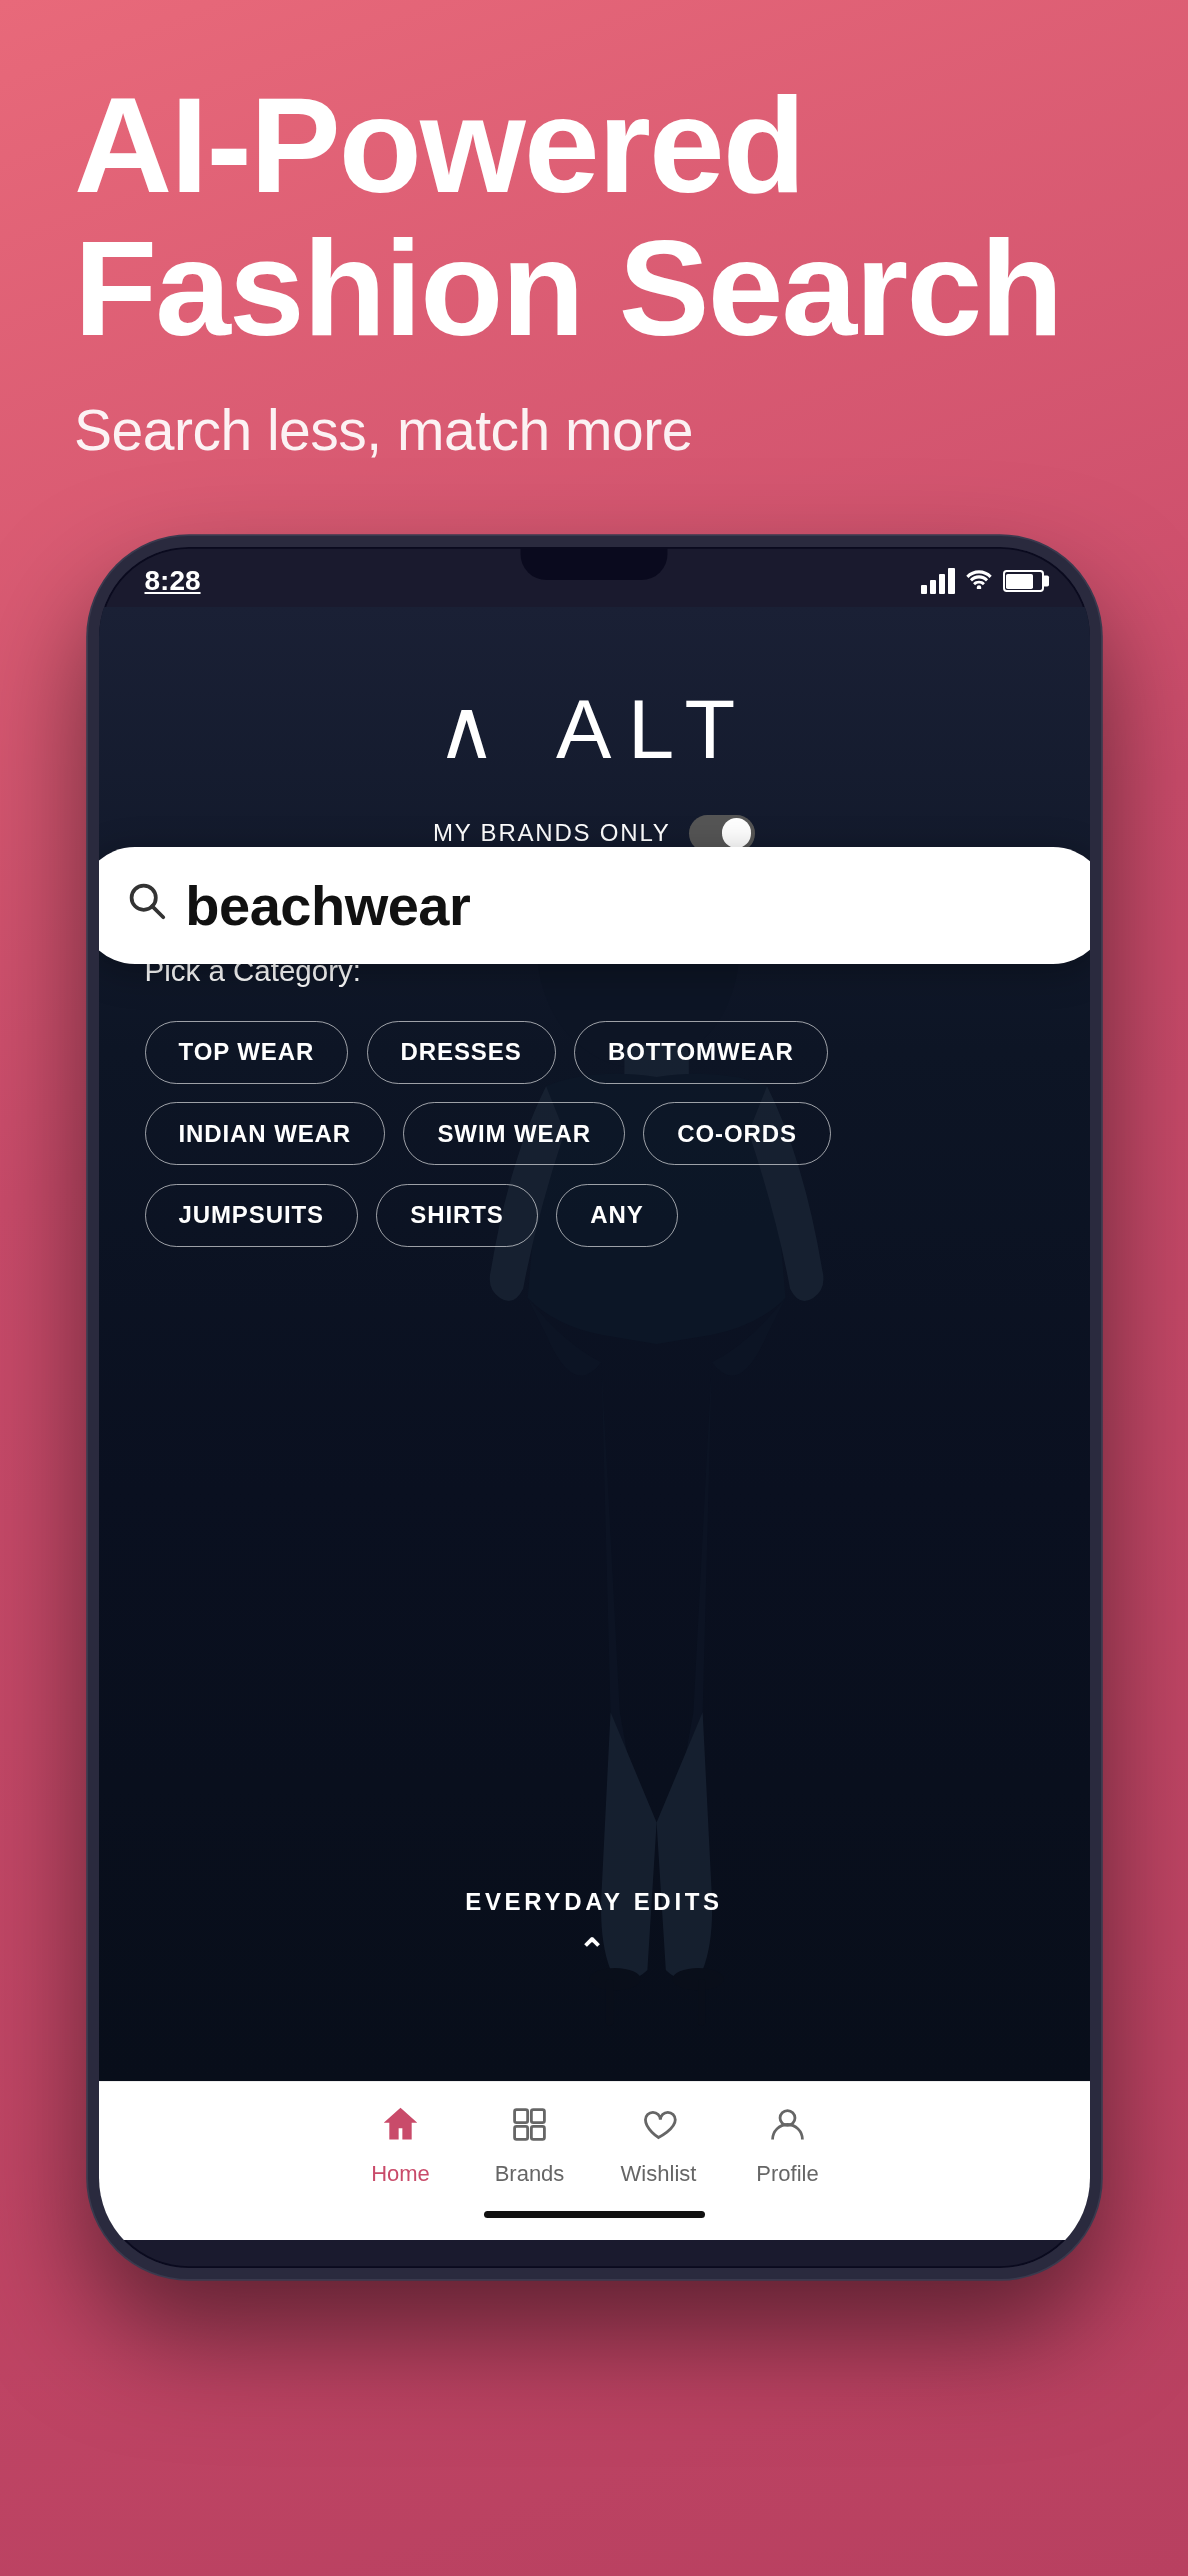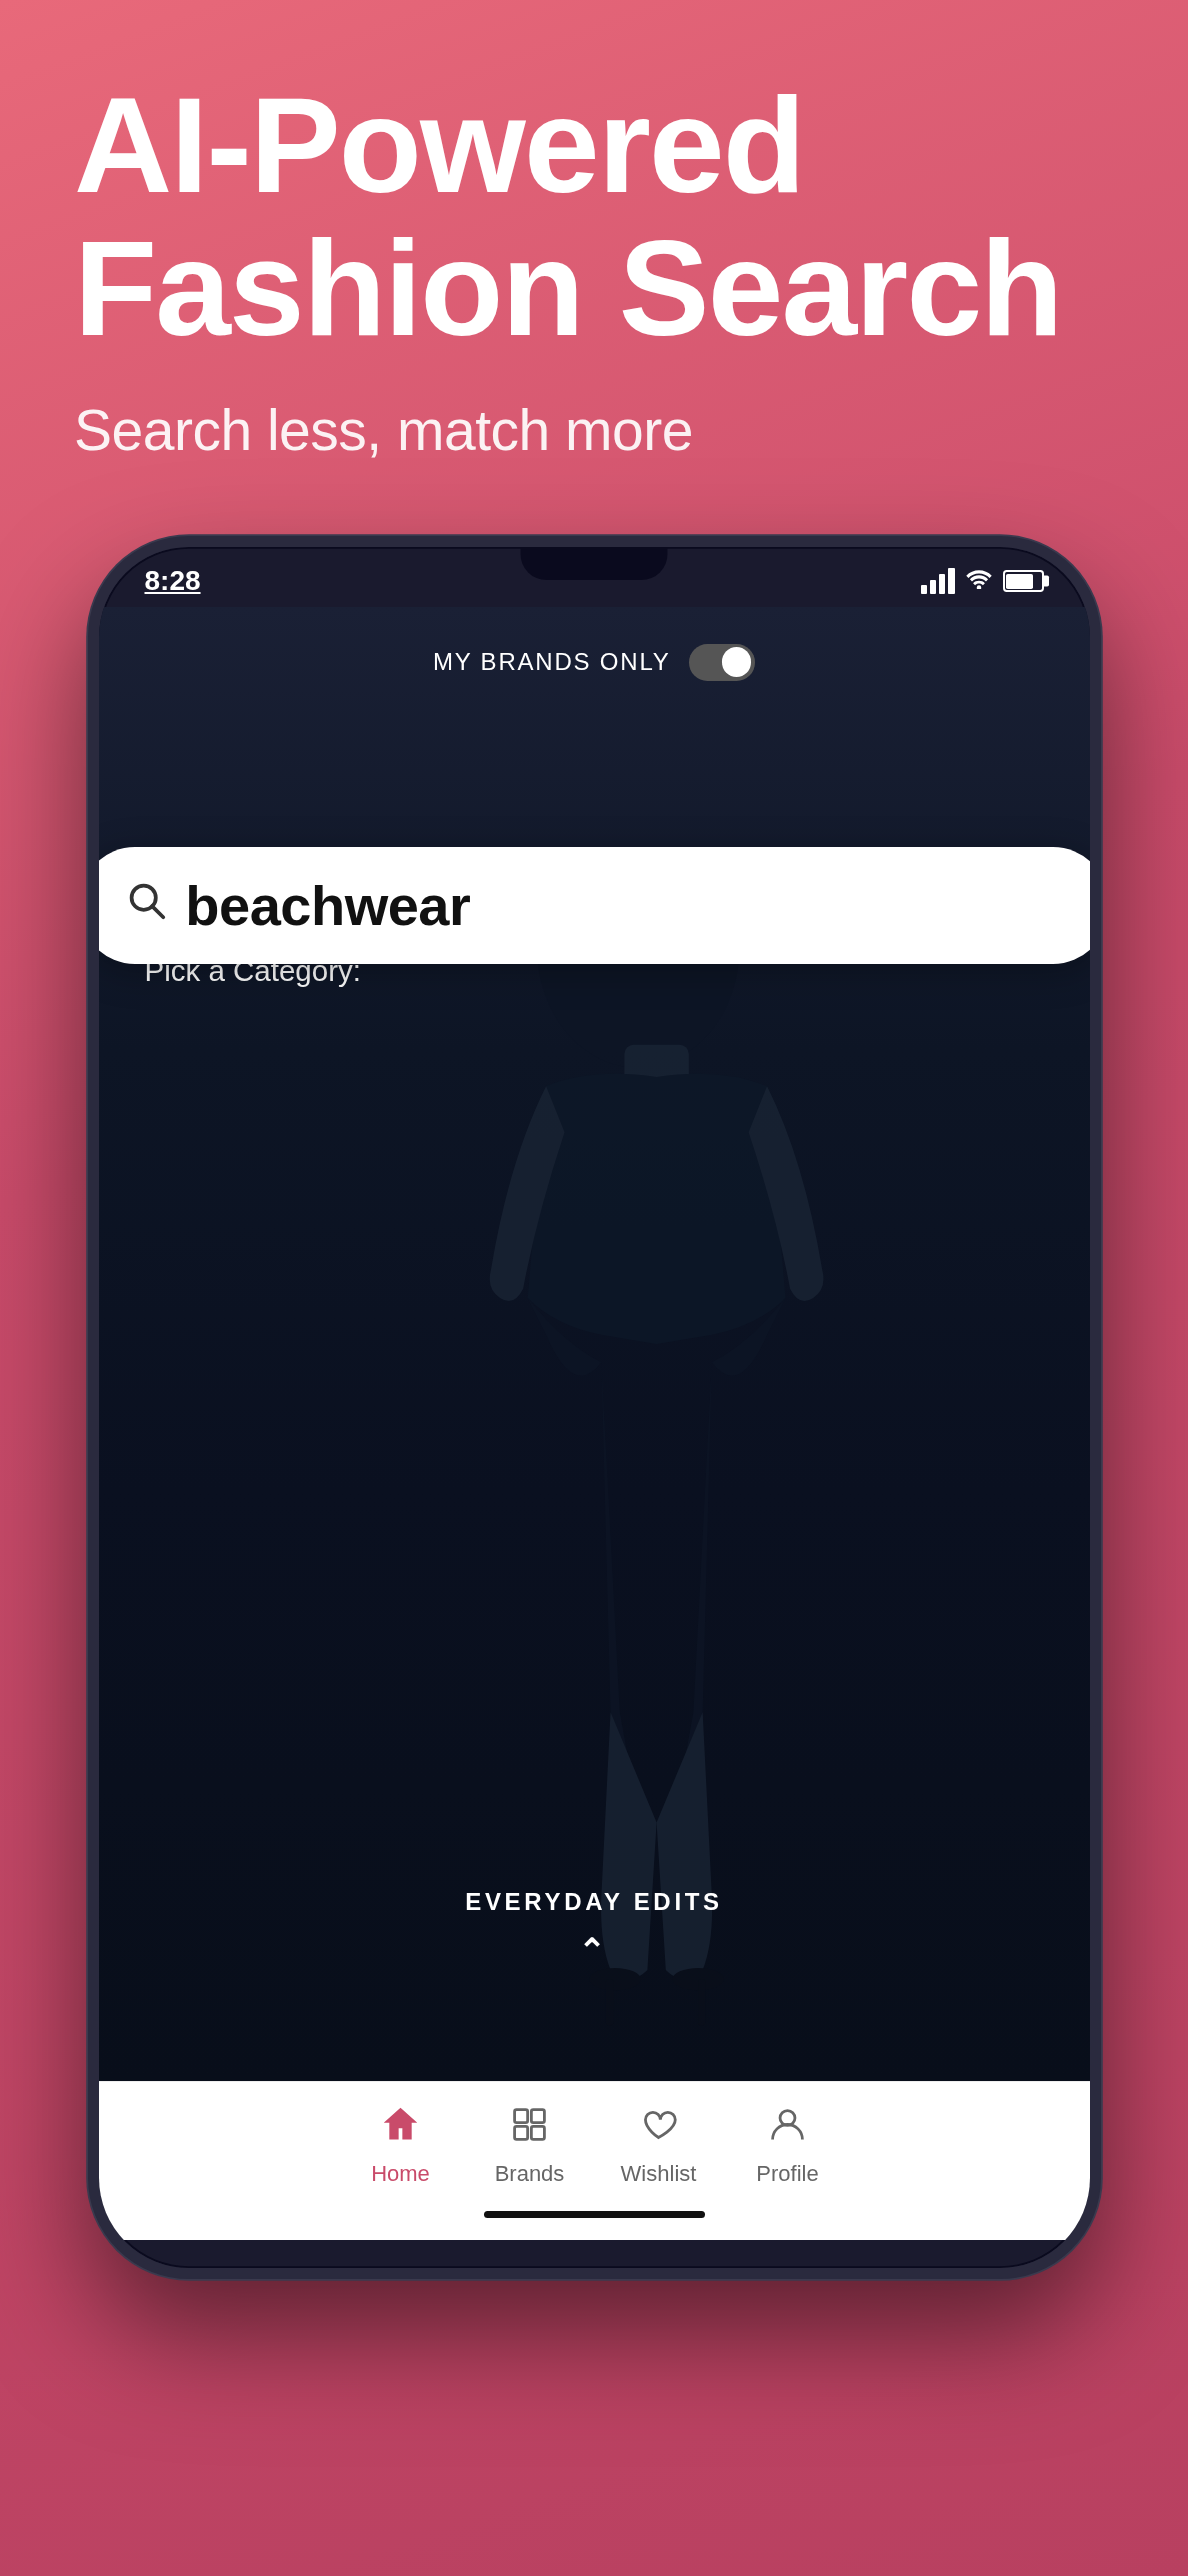--- a/index.html
+++ b/index.html
@@ -425,40 +425,56 @@
         <div class="battery-icon">
           <div class="battery-fill"></div>
         </div>
       </div>
     </div>
 
     <div class="app-content">
 
       <div class="hero-bg">
 
+        <div class="alt-logo">
+          <span class="alt-logo-symbol">∧</span>
+          <span>ALT</span>
+        </div>
 
         <div class="brands-toggle-row">
           <span>MY BRANDS ONLY</span>
           <div class="toggle-switch"></div>
         </div>
 
         <div class="search-bar-container">
           <div class="search-bar">
             <span class="search-icon-svg">
               <svg width="41" height="41" viewBox="0 0 44 44" fill="none">
                 <circle cx="19" cy="19" r="13" stroke="#333" stroke-width="4"></circle>
                 <line x1="28" y1="28" x2="40" y2="40" stroke="#333" stroke-width="4" stroke-linecap="round"></line>
               </svg>
             </span>
             <span class="search-text">beachwear</span>
           </div>
         </div>
 
         <div class="category-section">
           <div class="category-label">Pick a Category:</div>
+          <div class="category-tags">
+
+          <button class="category-tag">TOP WEAR</button>
+              <button class="category-tag">DRESSES</button>
+              <button class="category-tag">BOTTOMWEAR</button>
+              <button class="category-tag">INDIAN WEAR</button>
+              <button class="category-tag">SWIM WEAR</button>
+              <button class="category-tag">CO-ORDS</button>
+              <button class="category-tag">JUMPSUITS</button>
+              <button class="category-tag">SHIRTS</button>
+              <button class="category-tag">ANY</button>
+            </div>
         </div>
 
         <svg class="model-svg" width="626" height="1198" viewBox="0 0 680 1300">
 
           <defs>
             <radialGradient id="bodyGrad" cx="50%" cy="30%" r="60%">
               <stop offset="0%" stop-color="#2a3a5c" stop-opacity="0.9"></stop>
               <stop offset="100%" stop-color="#0a1020" stop-opacity="0.7"></stop>
             </radialGradient>
           </defs>

